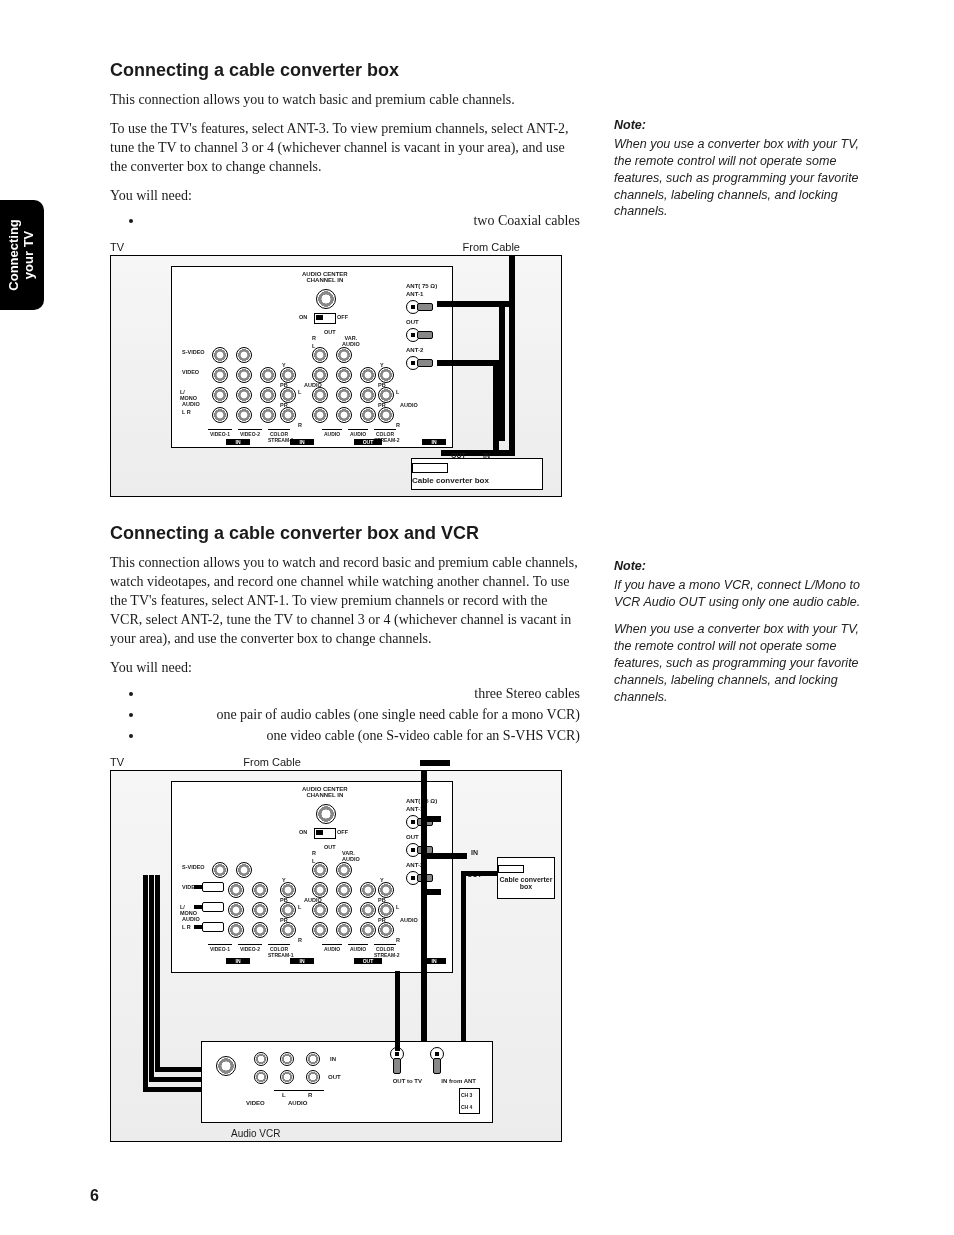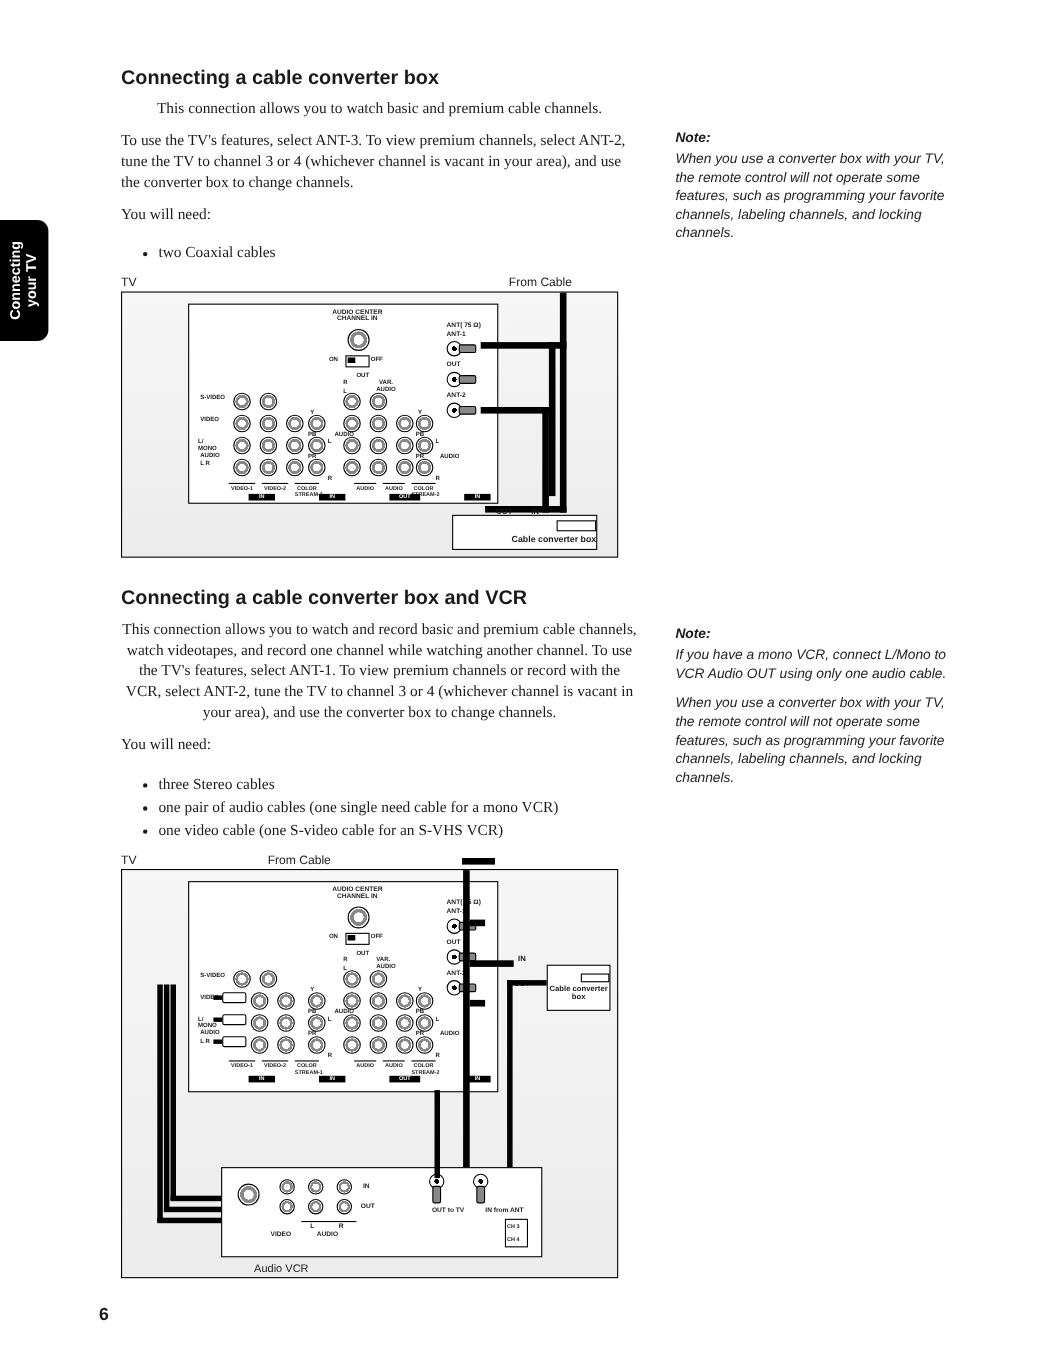--- a/index.html
+++ b/index.html
@@ -70,27 +70,27 @@
     color: #222;
     margin-bottom: 10px;
   }
   p.body {
     font-size: 14px;
     line-height: 1.35;
     margin: 0 0 10px 0;
   }
   p.lead {
     margin-top: 2px;
-    text-align: center;
   }
   .bullets {
     font-size: 14px;
     line-height: 1.5;
-    margin: 15px 0 10px 0;
+    margin: 5px 0 10px 0;
     padding-left: 34px;
+    text-align: right;
   }
   .bullets li {
     margin: 0;
   }
   .diagram-wrap {
     font-family: Arial, Helvetica, sans-serif;
     font-size: 11px;
     margin-top: 6px;
   }
   .diagram-labels-top {
@@ -218,21 +218,21 @@
     position: absolute;
     background: #000;
   }
   
   .ccbox {
     position: absolute;
     border: 1px solid #000;
     background: #fff;
     display: flex;
     flex-direction: column;
-    align-items: flex-end;
+    align-items: flex-start;
     justify-content: center;
     font-size: 8px;
     font-weight: bold;
   }
   .ccbox .slot {
     width: 34px;
     height: 8px;
     border: 1px solid #000;
     margin-bottom: 3px;
   }

